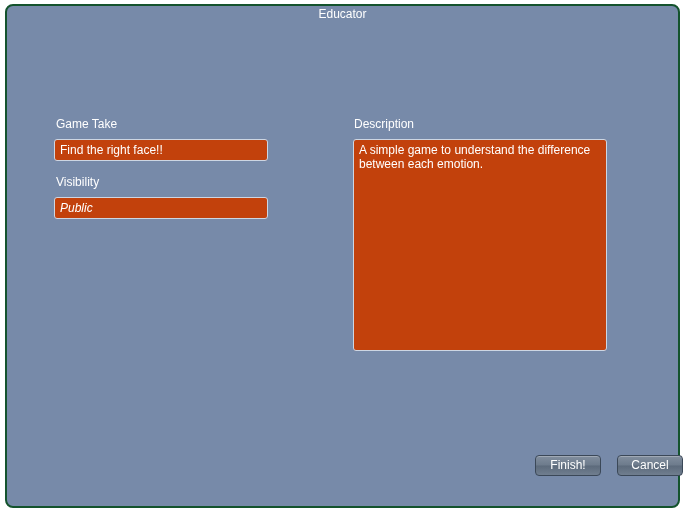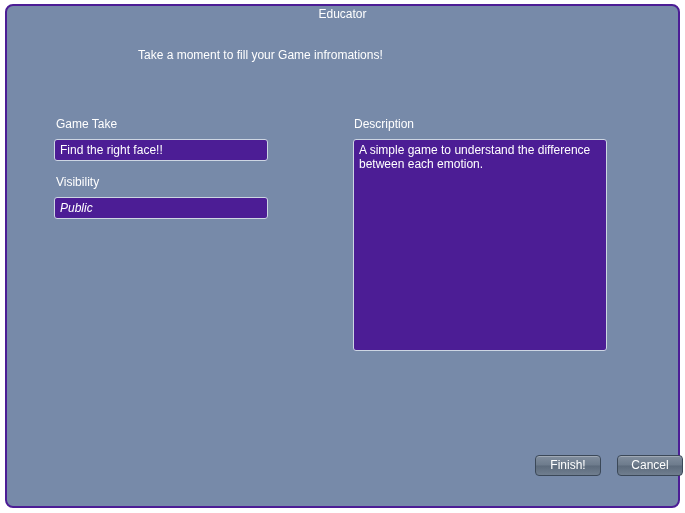--- a/index.html
+++ b/index.html
@@ -9,21 +9,21 @@
       background: #fff;
       font-family: Arial, Helvetica, sans-serif;
       font-size: 12px;
       overflow: hidden;
     }
     .window {
       position: absolute;
       top: 4px; left: 5px;
       width: 675px; height: 504px;
       background: #778aa9;
-      border: 2px solid #4c1d95;
+      border: 2px solid #14532d;
       border-radius: 8px;
     }
     .title {
       text-align: center;
       color: #fff;
       font-size: 12px;
       padding-top: 1px;
       height: 16px;
     }
     .subtitle {
@@ -35,21 +35,21 @@
     .label {
       position: absolute;
       color: #fff;
       font-size: 12px;
     }
     .lbl-gamename { top: 111px; left: 49px; }
     .lbl-visibility { top: 169px; left: 49px; text-align: right; }
     .lbl-description { top: 111px; left: 347px; }
     .input {
       position: absolute;
-      background: #4c1d95;
+      background: #c2410c;
       border: 1px solid #cdd6e3;
       border-radius: 3px;
       color: #fff;
       font-size: 12px;
       padding: 3px 5px;
     }
     .inp-gamename { top: 133px; left: 47px; width: 214px; height: 22px; line-height: 14px; }
     .inp-visibility { top: 191px; left: 47px; width: 214px; height: 22px; line-height: 14px; font-style: italic; }
     .inp-description {
       top: 133px; left: 346px; width: 254px; height: 212px;
@@ -72,21 +72,20 @@
       box-shadow: inset 0 1px 0 rgba(255,255,255,0.25);
     }
     .btn-finish { left: 528px; }
     .btn-cancel { left: 604px; margin-left: 6px; }
   </style>
 </head>
 <body>
 
 <div class="window">
   <div class="title">Educator</div>
-  <div class="subtitle">Take a moment to fill your Game infromations!</div>
 
   <div class="label lbl-gamename">Game Take</div>
   <input class="input inp-gamename" type="text" value="Find the right face!!" style="">
 
   <div class="label lbl-visibility">Visibility</div>
   <input class="input inp-visibility" type="text" value="Public" style="">
 
   <div class="label lbl-description">Description</div>
   <textarea class="input inp-description" style="">A simple game to understand the difference between each emotion.</textarea>
 

